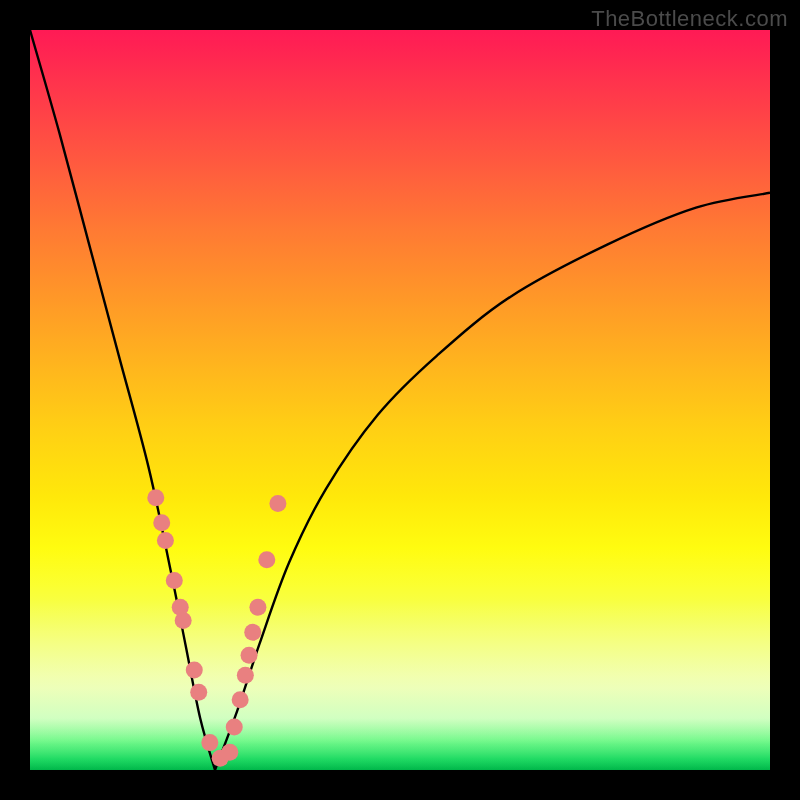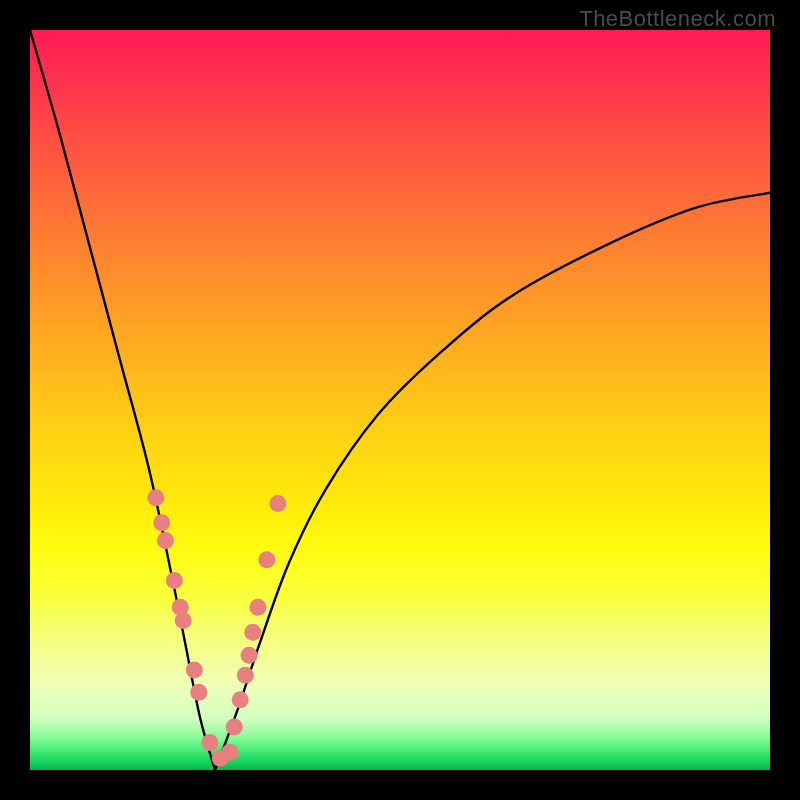--- a/index.html
+++ b/index.html
@@ -60,21 +60,21 @@
   svg.curves {
     position: absolute;
     left: 0;
     top: 0;
     width: 740px;
     height: 740px;
   }
   .watermark {
     position: absolute;
     top: 6px;
-    right: 24px;
+    right: 12px;
     color: #4b4b4b;
     font-size: 22px;
     font-weight: 500;
     letter-spacing: 0.5px;
   }
 </style>
 </head>
 <body>
 
 <div class="container">

